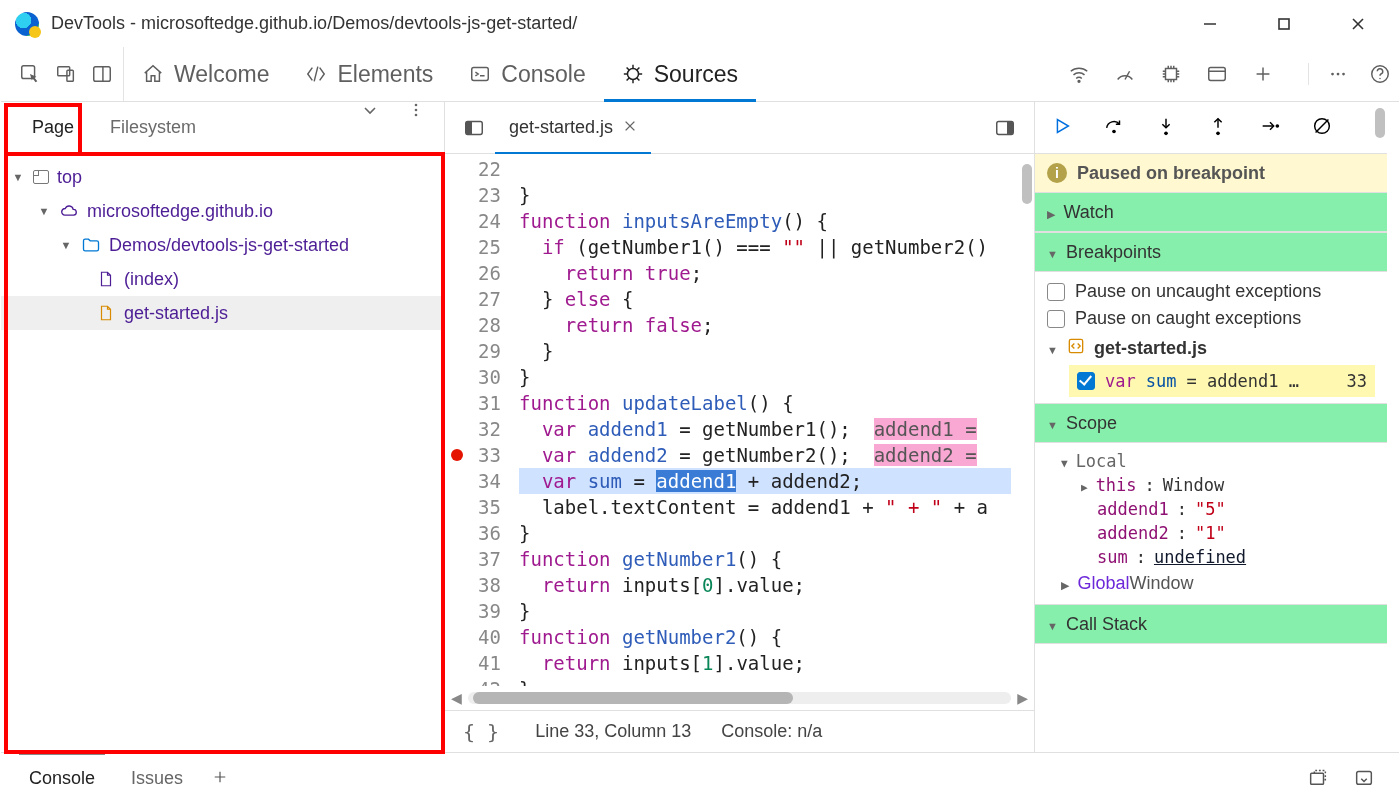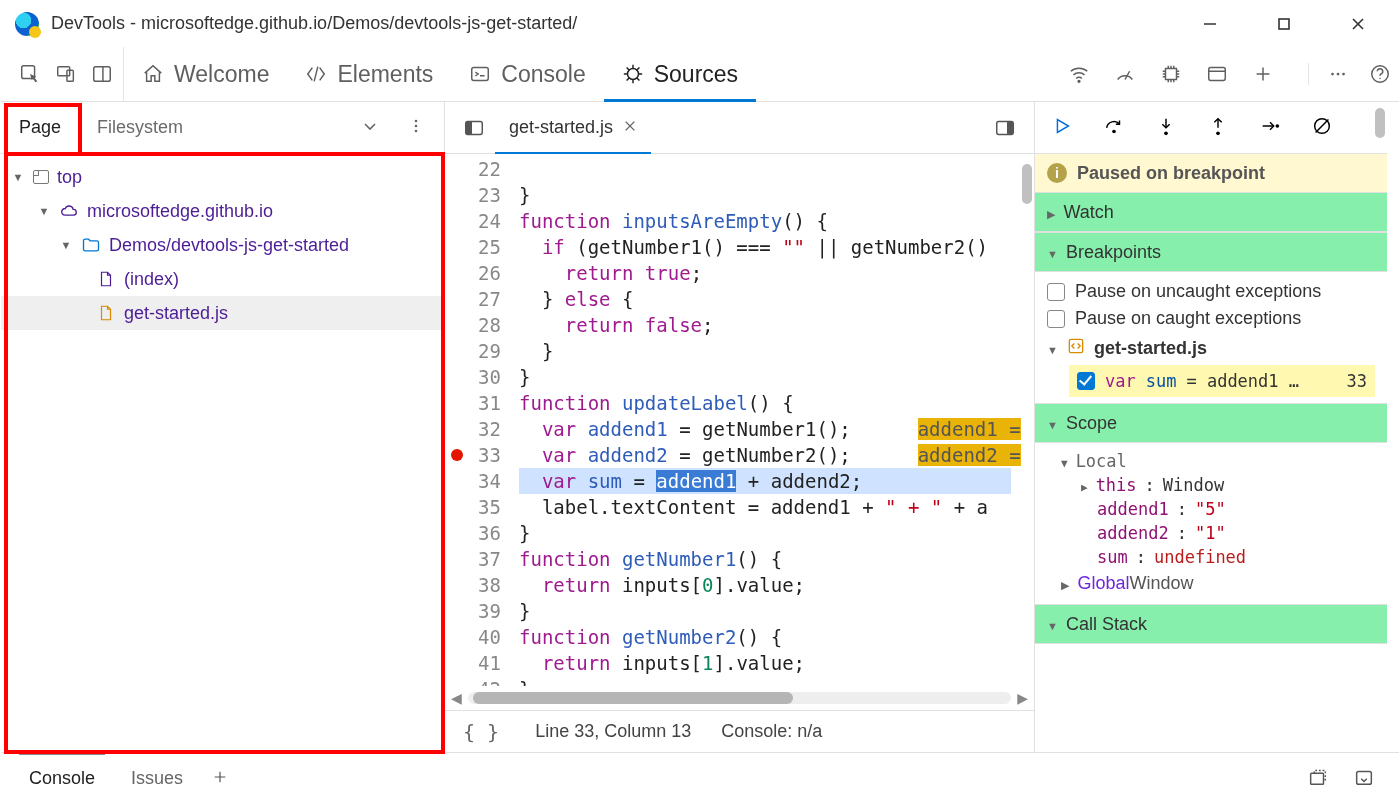--- a/index.html
+++ b/index.html
@@ -58,22 +58,23 @@
   .redbox {
     position:absolute;
     border: 4px solid #ff0000;
     pointer-events:none;
     z-index:50;
   }
   .redbox.top { left: 4px; top: 103px; width: 78px; height: 53px; }
   .redbox.body{ left: 4px; top: 152px; width: 441px; height: 602px; }
 
   .subtabs {
-    height: 52px; display:flex; align-items:center; border-bottom:1px solid #e0e0e0;
+    height: 52px; display:flex; align-items:flex-start; border-bottom:1px solid #e0e0e0;
     position:relative;
+    margin-left:13px;
   }
   .subtab { padding: 0 18px; height:100%; display:flex; align-items:center; font-size:18px; color:#6b6b6b; position:relative;}
   .subtab.active { color:#222; }
   .subtab.active::after { content:""; position:absolute; left:8px; right:8px; bottom:-1px; height:2px; background:#888; }
   .subtab-controls { margin-left:auto; display:flex; gap:30px; padding-right:20px; align-items:center; color:#666;}
 
   .tree { padding: 6px 0; font-size:18px; color:#4c1d95; }
   .tree-row { display:flex; align-items:center; height:34px; padding-left: 10px; gap:8px; }
   .tree-row.sel { background:#efefef; }
   .tree-row .tri { width:14px; display:inline-flex; justify-content:center; color:#555;}
@@ -100,21 +101,21 @@
   .gutter .bp { position:absolute; left:6px; width:12px; height:12px; background:#e51400; border-radius:50%;}
   .code { flex:1; white-space:pre; padding-top:2px; position:relative; color:#222; overflow:hidden;}
   .kw  { color:#9f1a8f; }
   .def { color:#2e5cb8; }
   .fn  { color:#2e5cb8; }
   .num { color:#098658; }
   .str { color:#c00018; }
   .hlline{ background:#cfe2ff; display:inline-block; }
   .selword{ background:#3a7bd5; color:#fff; }
   .scrollbar-v { position:absolute; right:2px; top:10px; width:10px; height:40px; background:#c0c0c0; border-radius:5px;}
-  .live-inline { background:#eab308; color:#555;margin-left:44px;}
+  .live-inline { background:#f9a8d4; color:#555;}
 
   .hscroll { height:24px; background:#fff; display:flex; align-items:center; padding:0 6px; gap:6px;}
   .hscroll .track{ flex:1; height:12px; background:#eee; border-radius:6px; position:relative;}
   .hscroll .thumb{ position:absolute; left:5px; top:0; height:12px; width:320px; background:#b5b5b5; border-radius:6px;}
   .hscroll .arrow{ color:#888;}
 
   .statusbar { height:42px; border-top:1px solid #e0e0e0; display:flex; align-items:center; gap:30px; padding:0 18px; font-size:18px; color:#444;}
   .statusbar .curly { font-family: Consolas, monospace; font-size:20px; color:#666; padding-right: 6px;}
 
   
@@ -128,21 +129,21 @@
   .section-body label { display:flex; align-items:center; gap:10px; padding:3px 0; font-size:18px;}
   .cbox { width:18px; height:18px; border:1.5px solid #888; border-radius:3px; display:inline-block;}
   .cbox.checked { background:#0078d4; border-color:#0078d4; position:relative;}
   .cbox.checked::after{ content:""; position:absolute; left:4px; top:0px; width:5px; height:10px; border:2px solid #fff; border-top:none; border-left:none; transform:rotate(40deg);}
   .bp-file { display:flex; align-items:center; gap:8px; font-size:18px; font-weight:600; padding:4px 0;}
   .bp-entry { background:#fff8b0; display:flex; align-items:center; gap:10px; padding:6px 8px; margin-left:22px; font-family: Consolas, monospace; font-size:17px;}
   .bp-entry .num-right { margin-left:auto; }
   .scope-row { display:flex; align-items:center; gap:8px; padding:2px 0 2px 14px; font-family: Consolas, monospace;}
   .scope-key { color:#8f1173;}
   .scope-val-str { color:#c00018;}
-  .scope-val-undef { color:#b91c1c;}
+  .scope-val-undef { color:#0f172a;text-decoration:underline;}
   .globalrow { display:flex; padding:4px 0 4px 14px; font-size:18px;}
   .globalrow .right { margin-left:auto; color:#555;}
 
   .right .vscroll { position:absolute; right:2px; top:6px; width:10px; height:30px; background:#c0c0c0; border-radius:5px;}
 
   .drawer {
     height:52px; border-top:1px solid #e0e0e0; display:flex; align-items:center; padding: 0 10px;
   }
   .drawer .dtab { padding:0 18px; height:100%; display:flex; align-items:center; font-size:18px; color:#666; position:relative;}
   .drawer .dtab.active { color:#222;}

